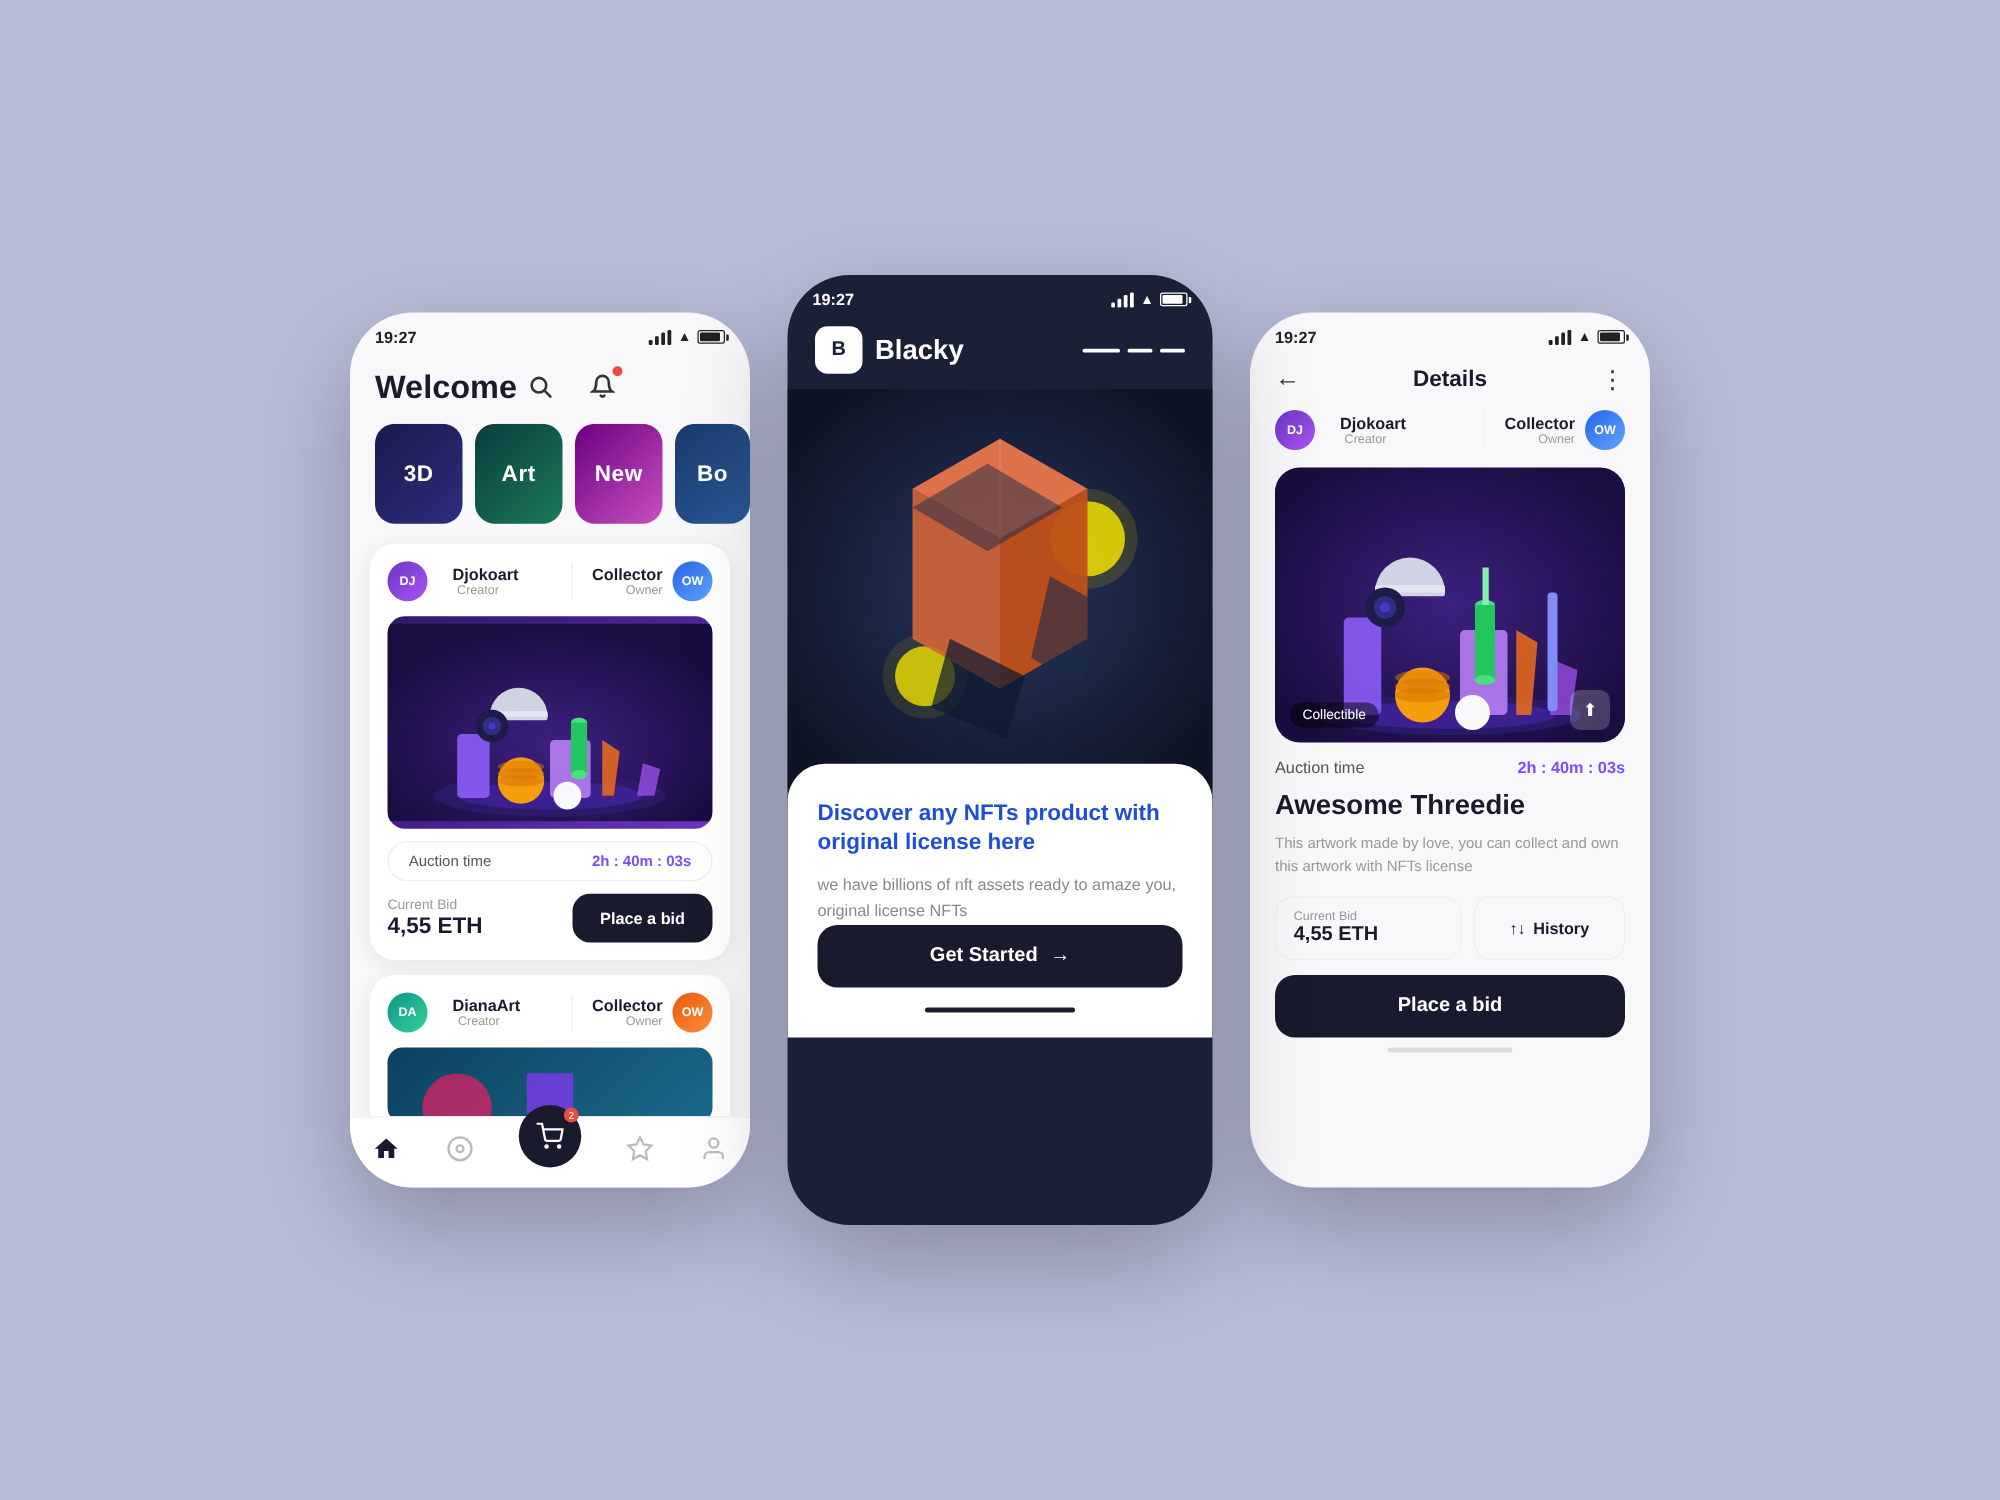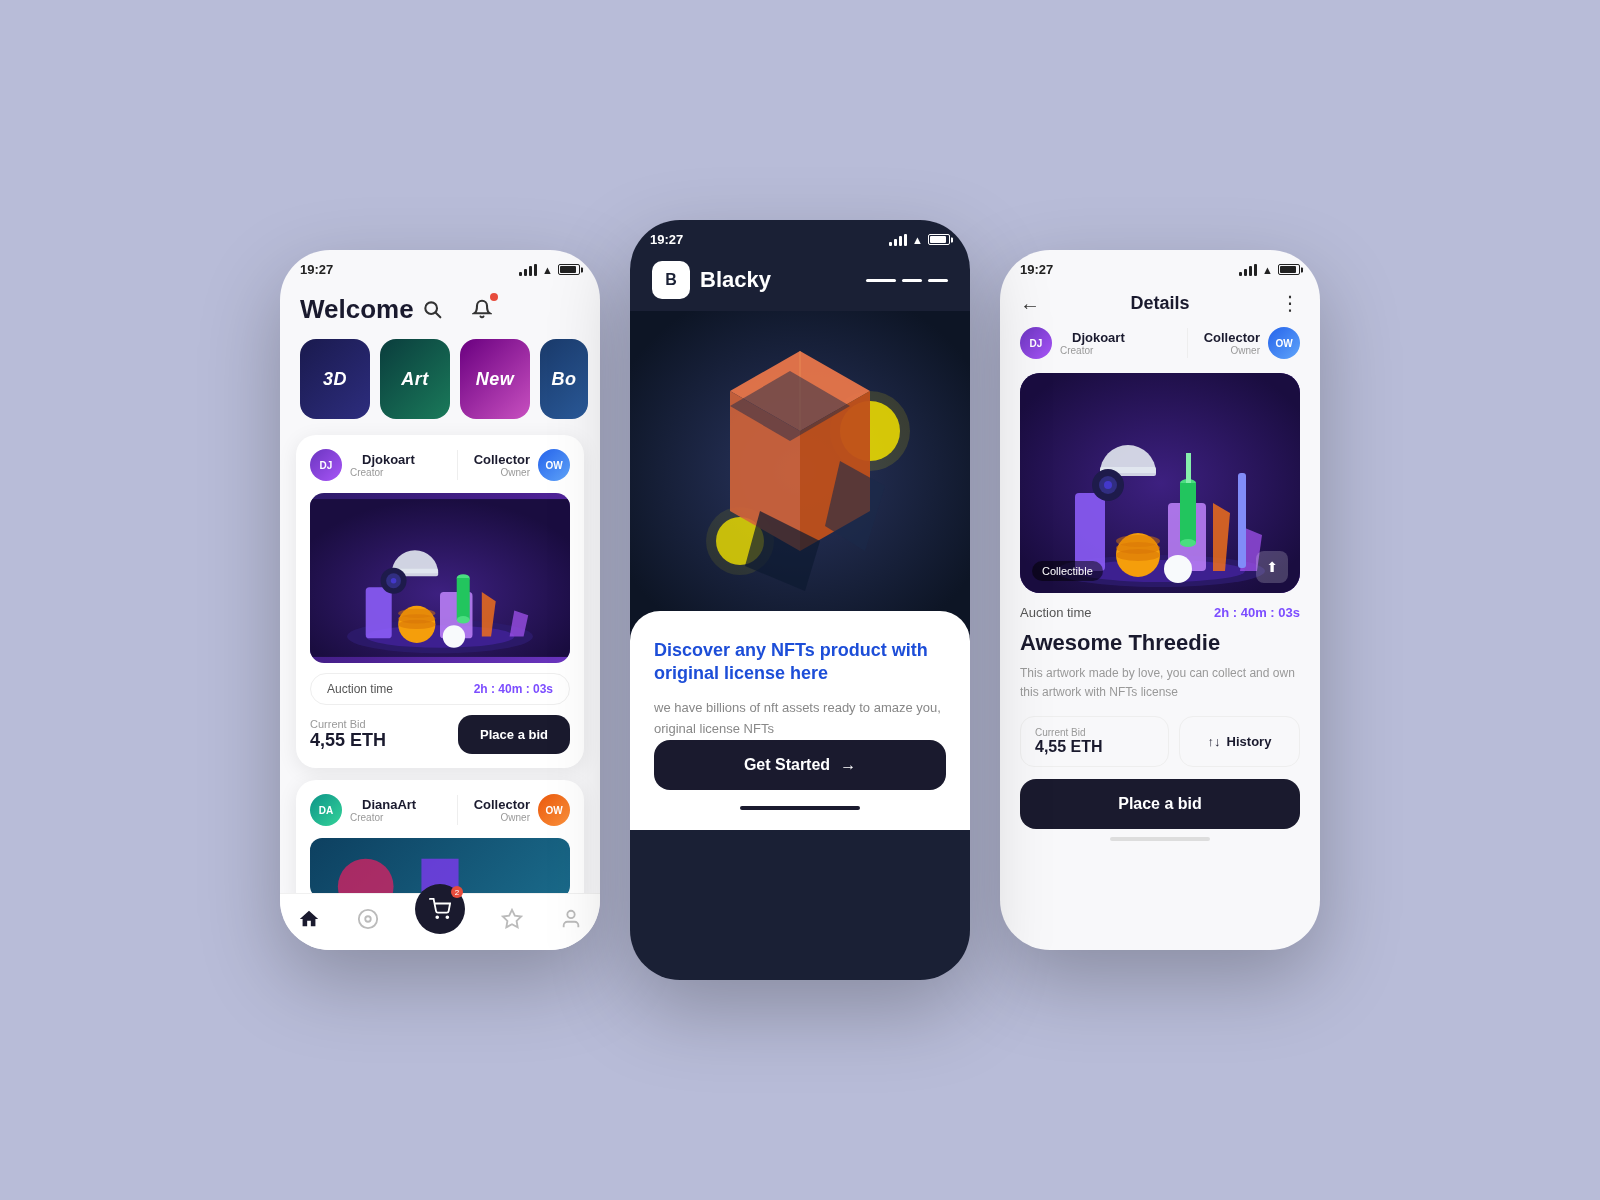--- a/index.html
+++ b/index.html
@@ -162,22 +162,22 @@
       font-size: 15px;
       font-weight: 700;
       color: #fff;
       position: relative;
       overflow: hidden;
       flex-shrink: 0;
     }
     .cat-3d { background: linear-gradient(135deg, #1a1a4e, #2d2d7e); }
     .cat-art { background: linear-gradient(135deg, #0a3d3d, #1a7a5a); }
     .cat-new { background: linear-gradient(135deg, #6a0080, #c850c0); }
-    .cat-bo { background: linear-gradient(135deg, #1a3a6a, #2a5a9a); width: 48px; }
-    .cat-label { font-size: 18px; font-weight: 800; letter-spacing: 0.5px; font-style: italic; }
+    .cat-bo { background: linear-gradient(135deg, #1a3a6a, #2a5a9a); width: 60px; }
+    .cat-label { font-size: 18px; font-weight: 800; letter-spacing: 0.5px; }
 
     
     .nft-card {
       background: #fff;
       border-radius: 20px;
       margin: 0 16px 12px;
       padding: 14px;
       box-shadow: 0 4px 20px rgba(0,0,0,0.08);
     }
     .card-header {
@@ -185,21 +185,21 @@
       justify-content: space-between;
       align-items: center;
       margin-bottom: 12px;
     }
     .creator-info {
       display: flex;
       align-items: center;
       gap: 8px;
     }
     .creator-text .name { font-size: 13px; font-weight: 600; color: #1a1a2e; padding-left: 12px; }
-    .creator-text .role { font-size: 10px; color: #999; }
+    .creator-text .role { font-size: 10px; color: #999; text-align: center; }
     .owner-section {
       display: flex;
       align-items: center;
       gap: 8px;
       justify-content: center;
     }
     .owner-text { text-align: right; }
     .owner-text .label { font-size: 13px; font-weight: 600; color: #1a1a2e; }
     .owner-text .role { font-size: 10px; color: #999; }
     .card-divider {

